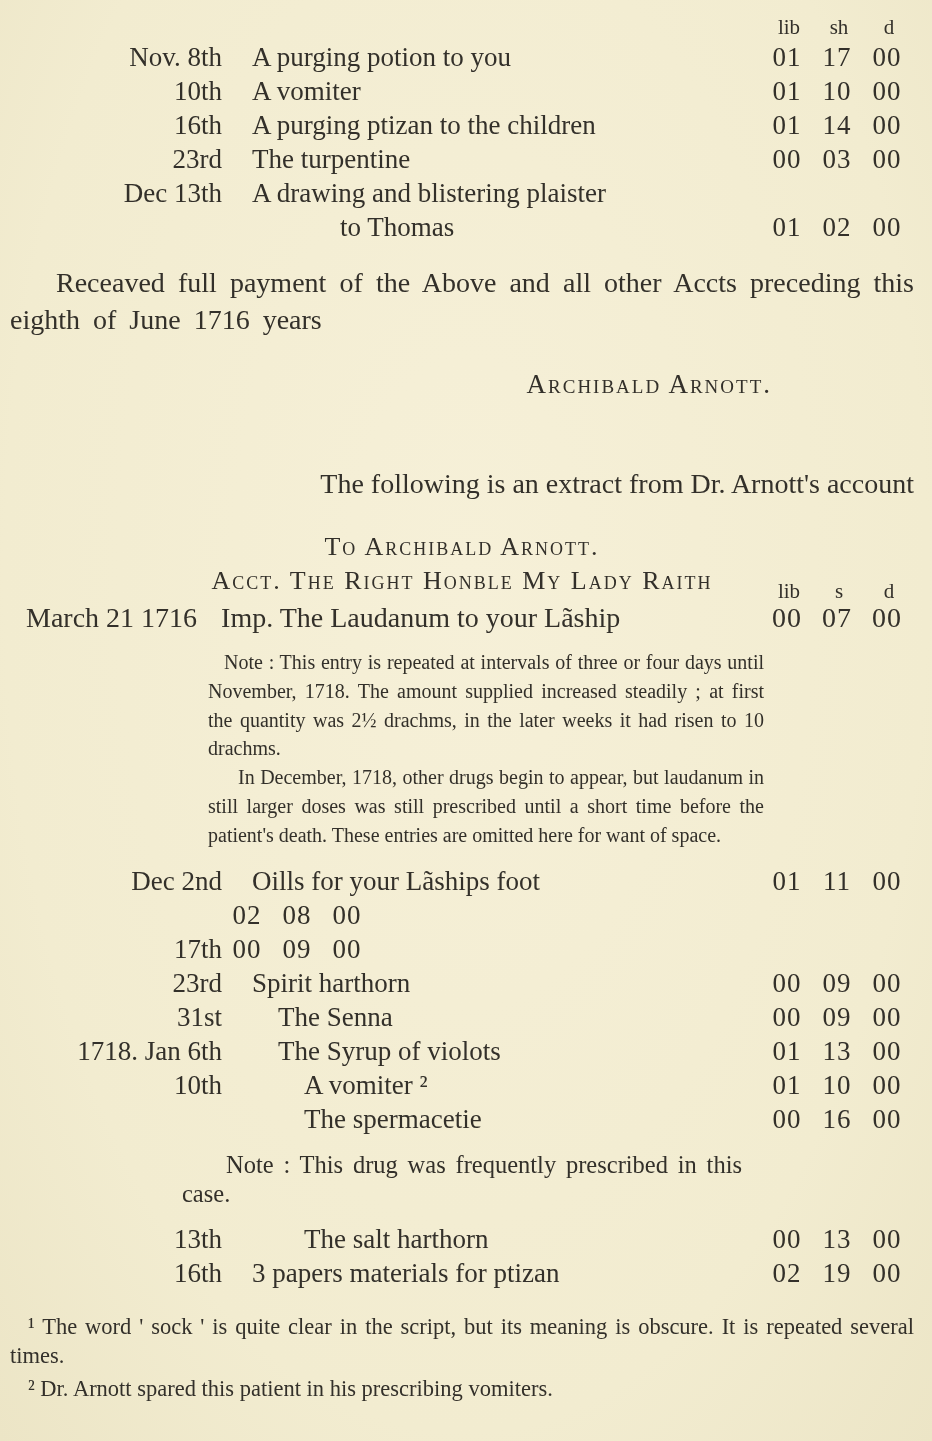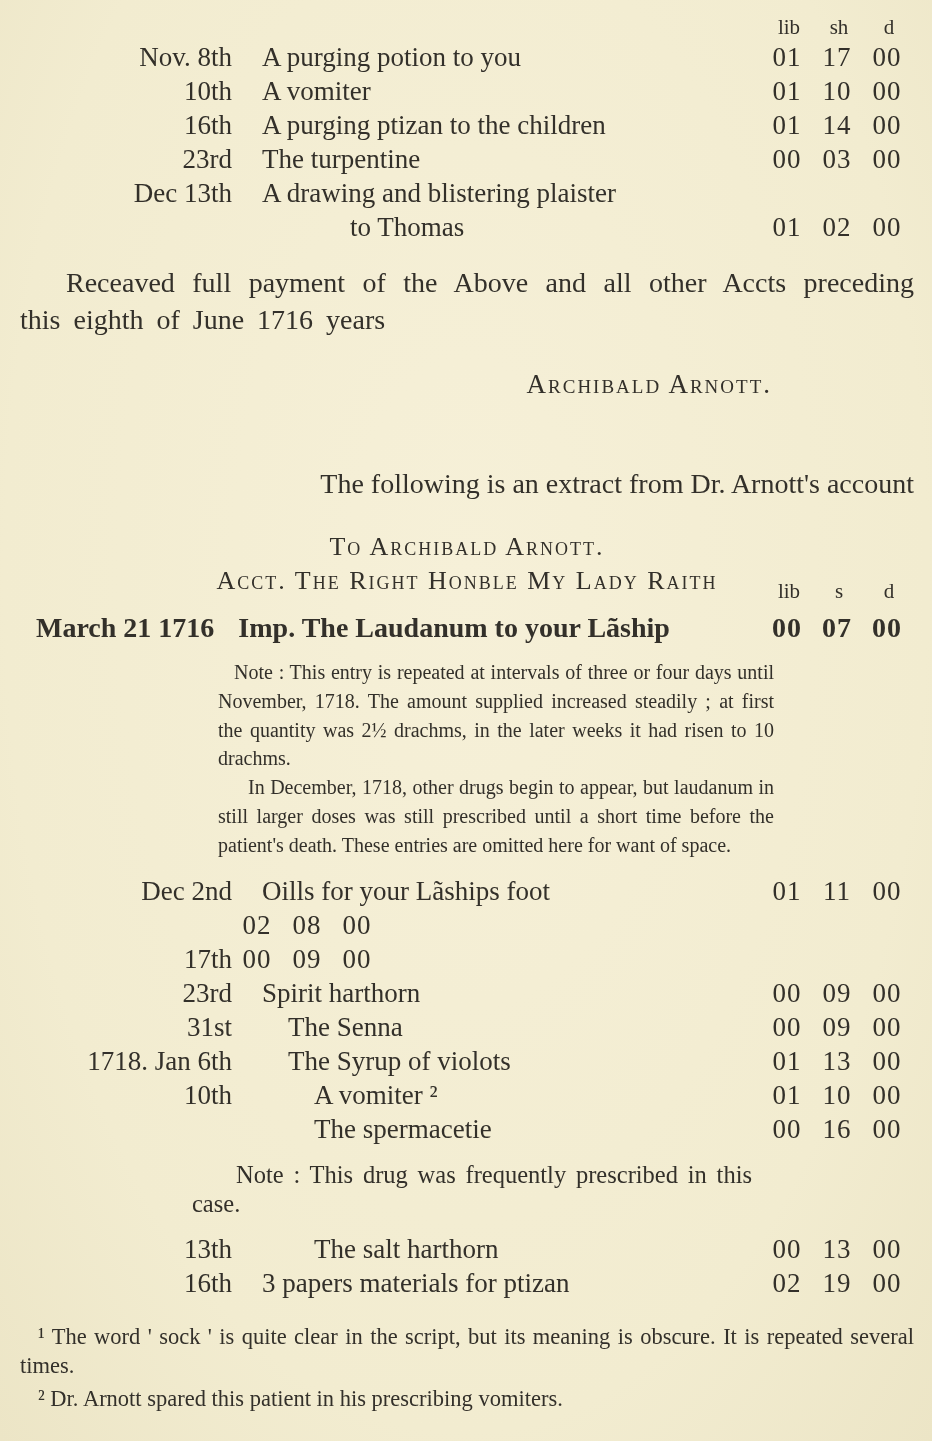--- a/index.html
+++ b/index.html
@@ -6,21 +6,21 @@
   body {
     width: 932px; height: 1441px;
     background: #f3edd2;
     font-family: "Liberation Serif", "DejaVu Serif", serif;
     color: #33302a;
     overflow: hidden;
   }
   .page {
     box-sizing: border-box;
     width: 932px; height: 1441px;
-    padding: 14px 18px 0 20px;
+    padding: 14px 18px 0 10px;
     background: radial-gradient(ellipse at 50% 40%, #f6f0d8 0%, #f2ecd0 70%, #ece5c6 100%);
   }
   
   .col-headers {
     display: flex; justify-content: flex-end;
     font-size: 21px; line-height: 26px;
   }
   .col-headers span { width: 50px; text-align: center; }
   .acct-row {
     display: flex; align-items: flex-end;
@@ -57,22 +57,22 @@
     text-align: center;
     font-variant: small-caps; letter-spacing: 2px;
     font-size: 26px; line-height: 34px;
   }
   .acct-heading .col-headers {
     position: absolute; right: 0; bottom: -6px;
     font-variant: normal; letter-spacing: 0;
   }
   .march-row {
     display: flex; align-items: baseline;
-    margin-top: 12px;
-    font-size: 28px; line-height: 36px; font-weight: bold;
+    margin-top: 2px;
+    font-size: 28px; line-height: 36px;
   }
   .march-row .date { white-space: nowrap; padding-left: 16px; }
   .march-row .item { flex: 1; padding-left: 24px; white-space: nowrap; }
   
   .note1 {
     margin: 12px 0 0 198px; width: 556px;
     font-size: 20px; line-height: 28.8px;
     text-align: justify;
   }
   .note1 p { margin: 0; }

